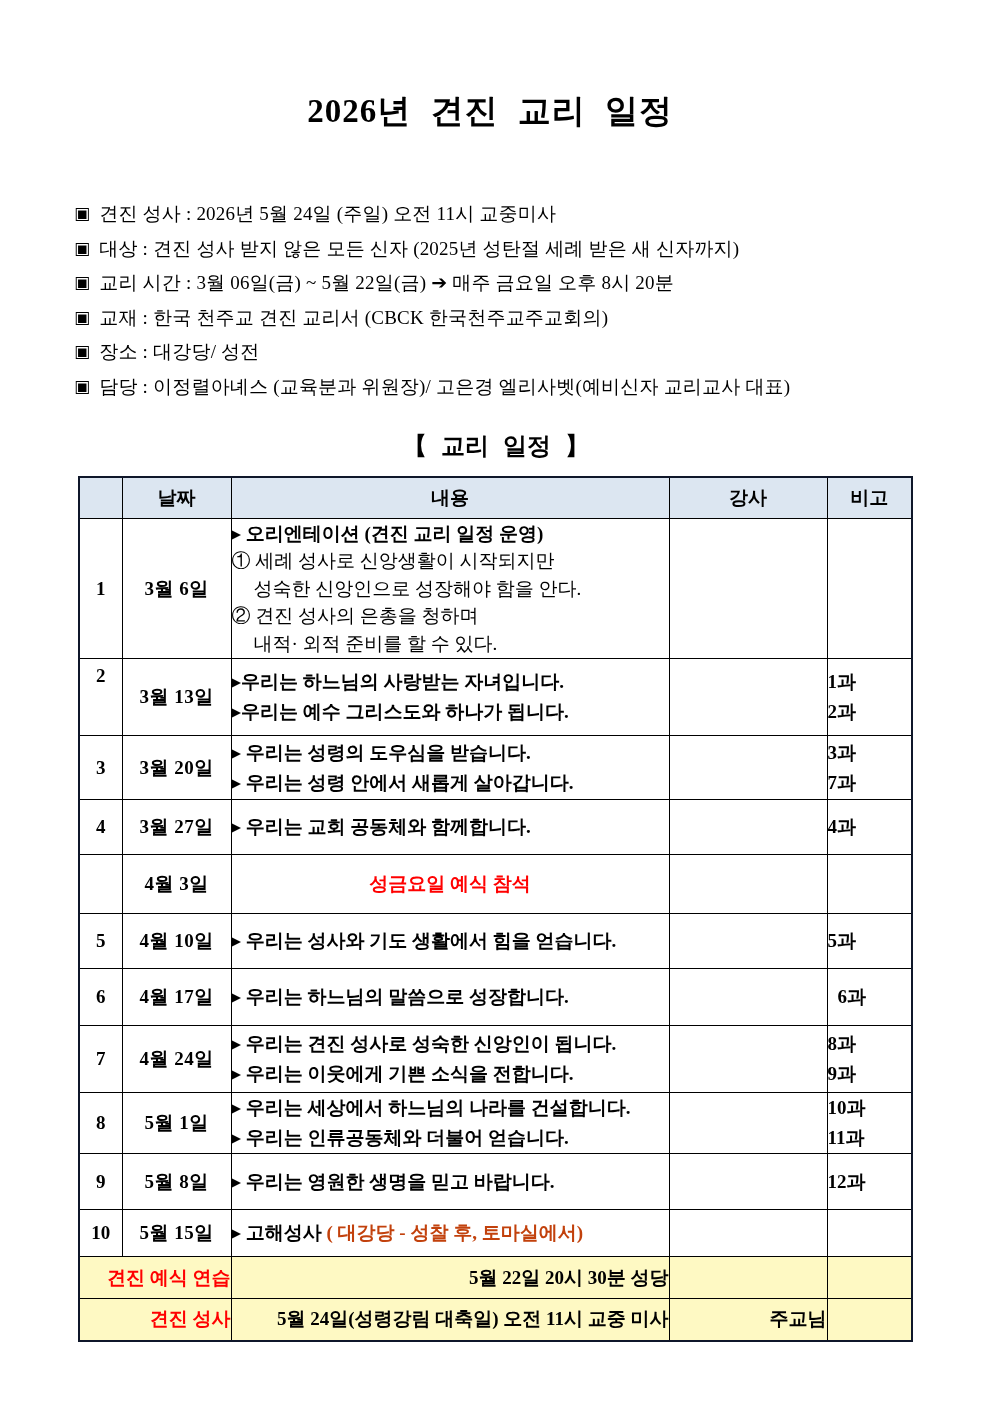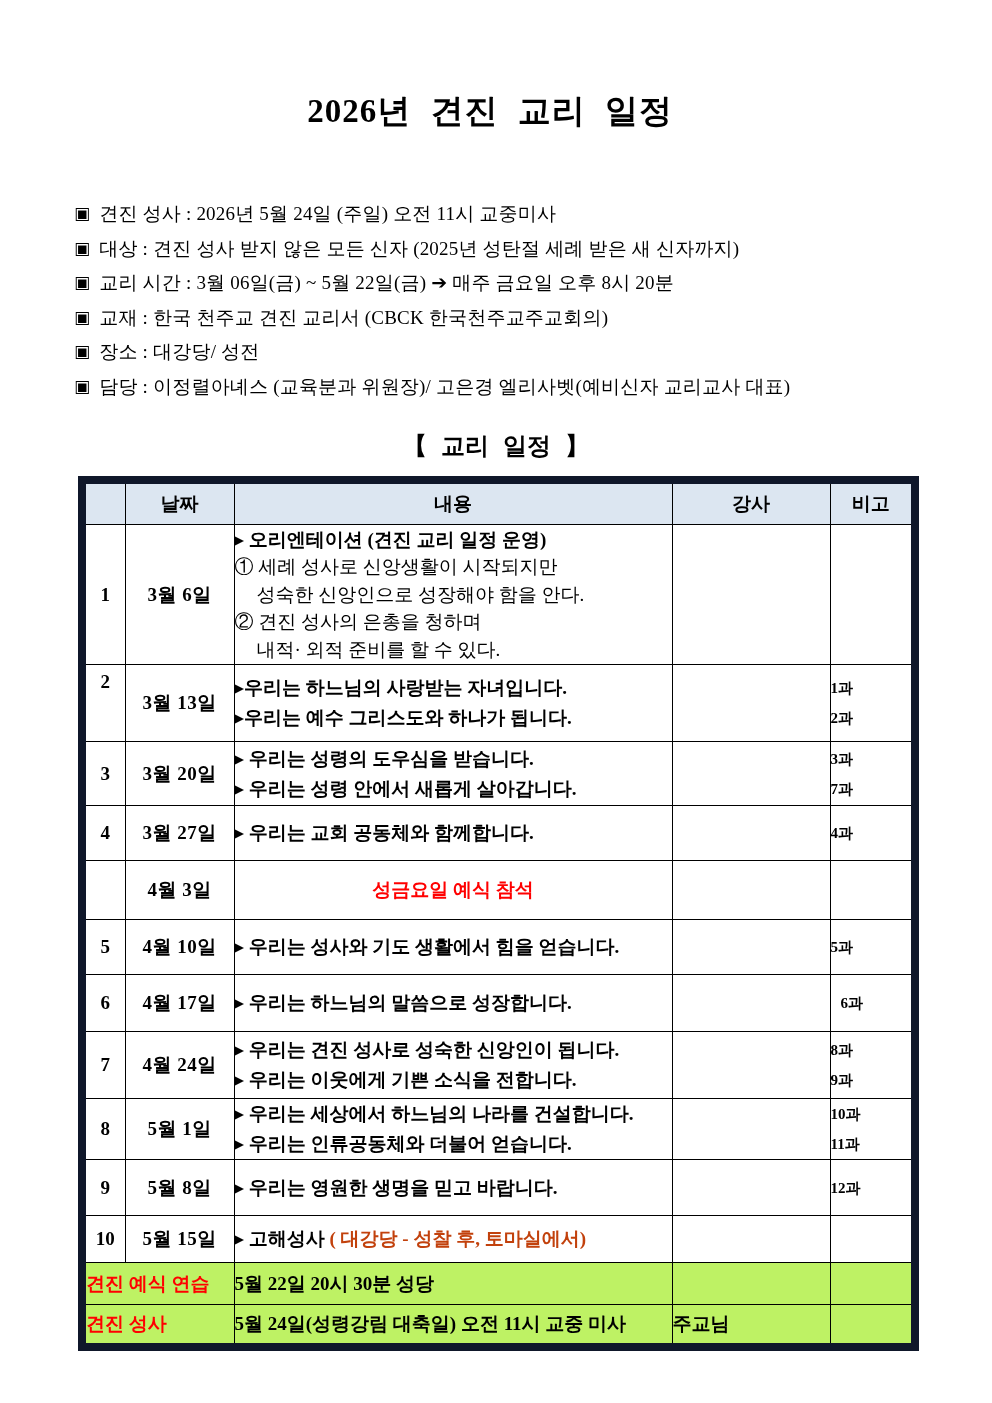--- a/index.html
+++ b/index.html
@@ -14,43 +14,43 @@
   }
   .info-list{margin:63px 0 0 74px;}
   .info-item{font-size:19px;line-height:33.5px;font-weight:400;letter-spacing:0.2px;}
   .info-item .marker{font-size:17px;margin-right:9px;position:relative;top:-1px;}
   .section-title{
     margin:27px 0 0 0;text-align:center;font-size:24px;font-weight:700;
     line-height:30px;word-spacing:8px;
   }
   table.sched{
     margin:15px 0 0 78px;border-collapse:collapse;table-layout:fixed;
-    border:8px solid #0f172a;font-weight:700;
+    border:2px solid #0f172a;font-weight:700;
   }
   table.sched td,table.sched th{
     border:1px solid #000;padding:0;vertical-align:middle;overflow:hidden;
   }
   tr.head th{
     height:40px;background:#dce6f1;font-size:19px;font-weight:700;text-align:center;
   }
   td.c-num{text-align:center;font-size:19px;}
   td.c-num.v-top{vertical-align:top;padding-top:6px;}
   td.c-date{text-align:center;font-size:19px;letter-spacing:0.5px;}
   td.c-content{padding:0 4px 0 12px;font-size:19px;}
   td.c-lect{padding-left:14px;font-size:19px;}
-  td.c-note{padding-left:9px;font-size:15px;}
+  td.c-note{padding-left:9px;font-size:19px;}
   .line{line-height:30px;white-space:nowrap;}
   .line.tight{line-height:27.5px;}
   .line.ind{padding-left:22px;}
   .note-line{line-height:30px;}
   .note-line.ind{padding-left:10px;}
   .w400{font-weight:400;}
   .clr-red{color:#ff0000;}
   .clr-blue{color:#c2410c;margin-top:12px;}
-  tr.footer-row td{background:#bef264;}
+  tr.footer-row td{background:#fef9c3;text-align:right;}
   td.c-label{padding-left:8px;font-size:19px;}
   .align-center{text-align:center;}
 </style>
 </head>
 <body>
 
 <div class="page">
 
   <h1 class="title">2026년 견진 교리 일정</h1>
 

